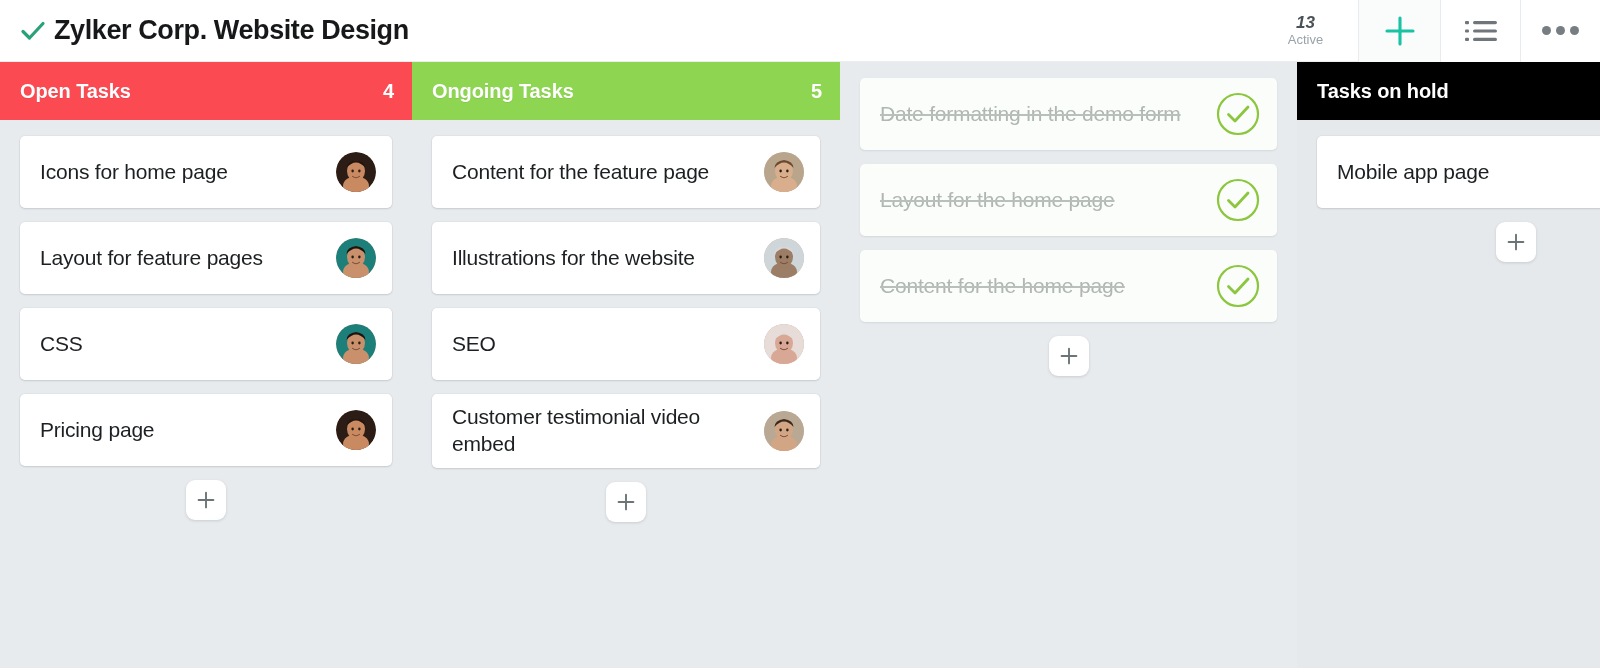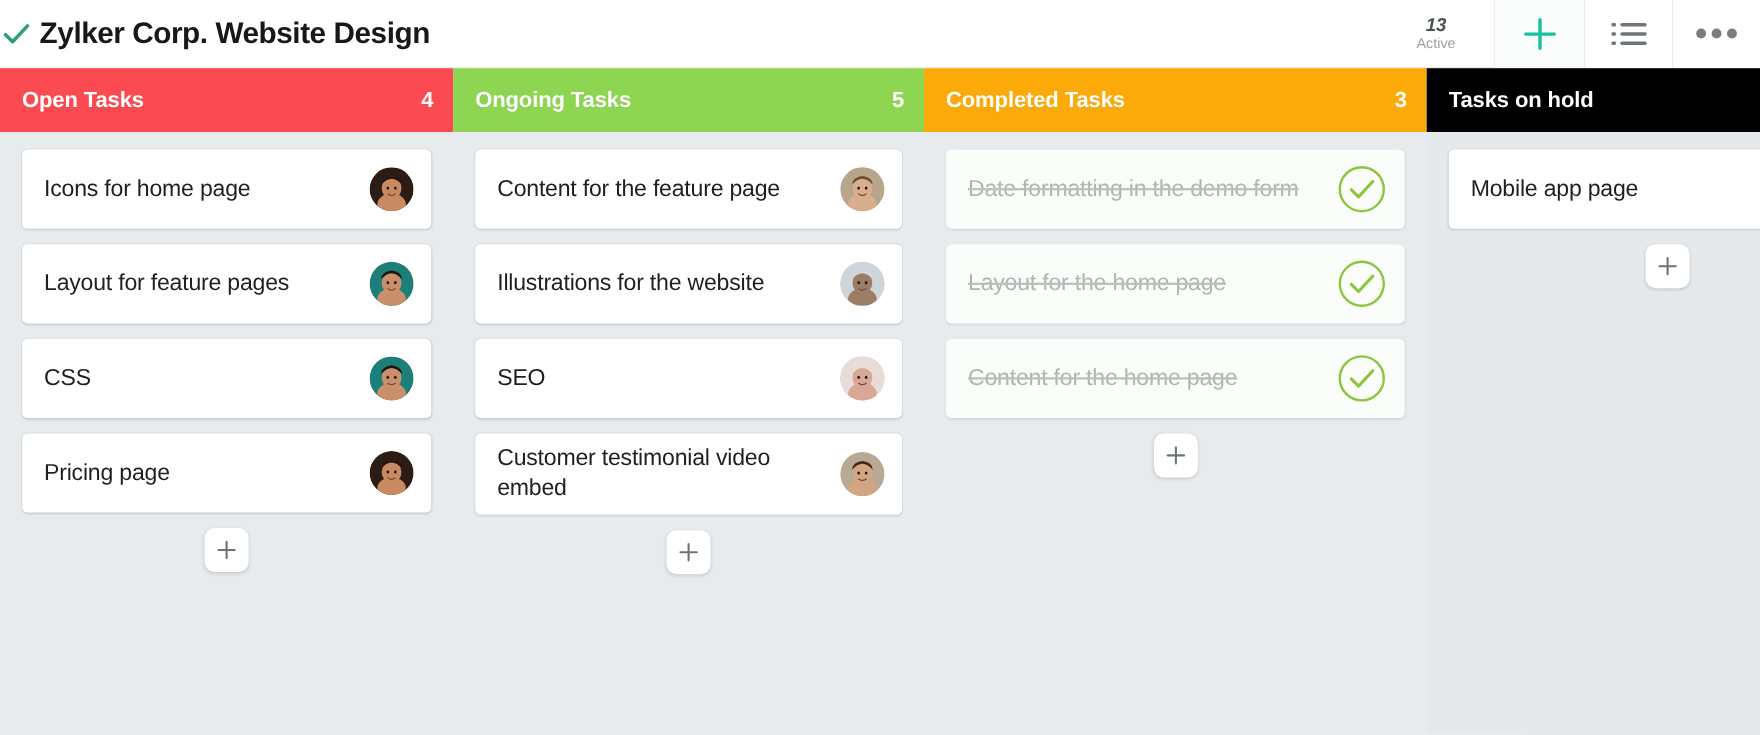--- a/index.html
+++ b/index.html
@@ -12,21 +12,21 @@
   }
 
   
   .topbar {
     height: 62px; width: 100%;
     background: #ffffff;
     display: flex; align-items: center;
     position: relative;
     border-bottom: 1px solid #ebeef0;
   }
-  .title-wrap { display: flex; align-items: center; flex: 1 1 auto; min-width: 0; }
+  .title-wrap { display: flex; align-items: center; padding-left: 18px; flex: 1 1 auto; min-width: 0; }
   .title-check { width: 30px; height: 30px; flex: none; margin-right: 6px; display: block; }
   .board-title {
     font-size: 27px; font-weight: bold; color: #17181a;
     letter-spacing: -0.4px; white-space: nowrap;
   }
   .hdr-right { display: flex; align-items: stretch; height: 62px; flex: none; }
   .active-box {
     width: 105px; display: flex; flex-direction: column;
     align-items: center; justify-content: center;
     line-height: 1.05;
@@ -272,24 +272,20 @@
             </svg></span>
         </div>
         <div class="add-btn">
           <svg width="20" height="20" viewBox="0 0 20 20">
             <path d="M10 2.6 V17.4 M2.6 10 H17.4" stroke="#6d7478" stroke-width="1.9" stroke-linecap="round"></path>
           </svg>
         </div>
       </div>
     </div>
     <div class="col" style="width: 457px;">
-      <div class="col-head" style="background: rgb(251, 170, 9);">
-        <span class="col-name">Completed Tasks</span>
-        <span class="col-count">3</span>
-      </div>
       <div class="col-body">
         <div class="card done">
           <div class="card-title">Date formatting in the demo form</div>
           <span>
             <svg class="check-circle" viewBox="0 0 46 46">
               <circle cx="23" cy="23" r="20" fill="none" stroke="#8cc63e" stroke-width="2.2"></circle>
               <path d="M13.5 23.5 L20 30 L33 16" fill="none" stroke="#8cc63e" stroke-width="2.8" stroke-linecap="round" stroke-linejoin="round"></path>
             </svg>
           </span>
         </div>

